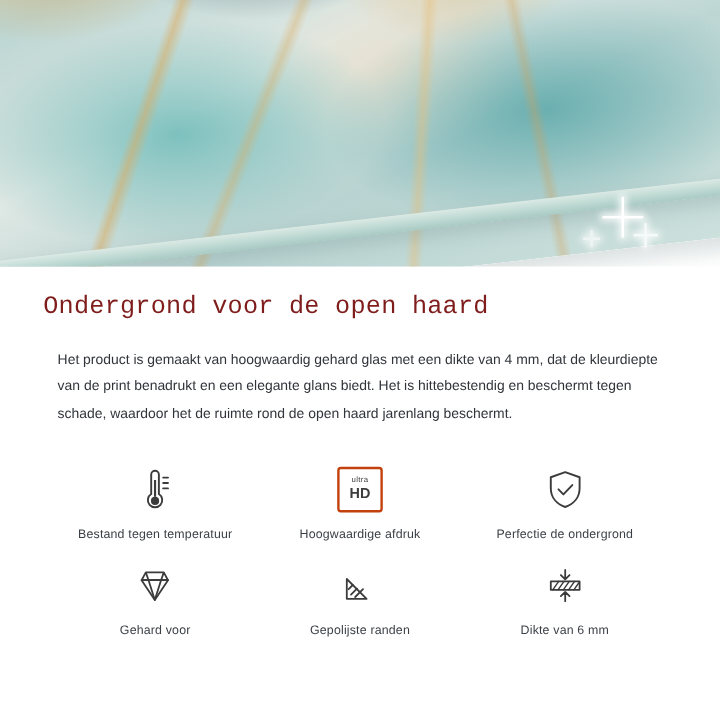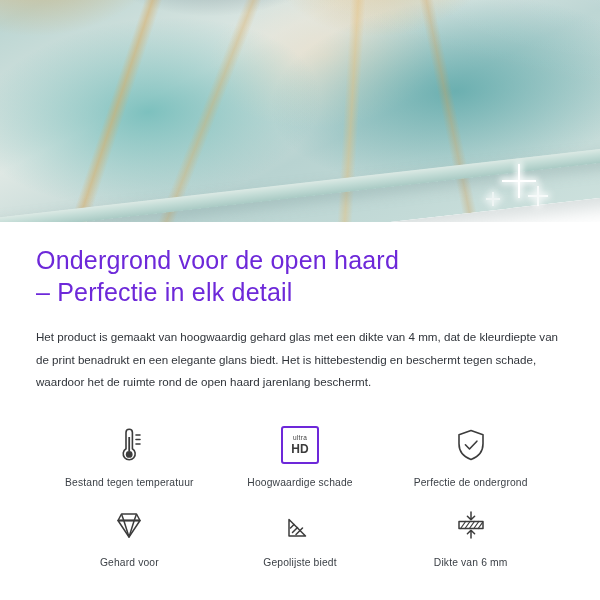--- a/index.html
+++ b/index.html
@@ -94,35 +94,35 @@
   .sparkle-b { left: 528px; top: 186px; width: 20px; height: 20px; opacity: .85; }
   .sparkle-c { left: 486px; top: 192px; width: 14px; height: 14px; opacity: .7; }
 
   
   .content {
     position: relative;
     padding: 22px 36px 0 36px;
   }
 
   .headline {
-    font-family: Liberation Sans, sans-serif;
-    font-size: 25px;
+    font-family: Liberation Mono, monospace;
+    font-size: 21px;
     line-height: 1.28;
-    color: #6d28d9;
+    color: #7f1d1d;
     font-weight: 400;
     margin: 0 0 18px 0;
     letter-spacing: .2px;
   }
   .headline .line { display: block; }
 
   .body-copy {
     font-size: 11.6px;
     line-height: 1.95;
     color: #30343a;
-    margin: 0;
+    margin: 12px;
     max-width: 532px;
   }
 
   
   .features {
     display: grid;
     grid-template-columns: repeat(3, 1fr);
     row-gap: 14px;
     margin-top: 28px;
     padding: 0 8px;
@@ -146,21 +146,21 @@
     margin-top: 9px;
     font-size: 10.3px;
     color: #3a3f45;
     text-align: center;
     letter-spacing: .15px;
   }
 
   .hd-box {
     width: 34px;
     height: 34px;
-    border: 2px solid #6d28d9;
+    border: 2px solid #c2410c;
     border-radius: 3px;
     display: flex;
     flex-direction: column;
     align-items: center;
     justify-content: center;
     line-height: 1;
   }
   .hd-box .ultra { font-size: 6.5px; letter-spacing: .3px; color: #3c3c3c; }
   .hd-box .hd { font-size: 12px; font-weight: bold; color: #3c3c3c; margin-top: 1px; }
 </style>
@@ -177,21 +177,20 @@
     <div class="glass-edge"></div>
     <div class="sparkle sparkle-a"></div>
     <div class="sparkle sparkle-b"></div>
     <div class="sparkle sparkle-c"></div>
   </div>
 
   <div class="content">
 
     <h1 class="headline">
       <span class="line">Ondergrond voor de open haard</span>
-      <span class="line">– Perfectie in elk detail</span>
     </h1>
 
     <p class="body-copy">Het product is gemaakt van hoogwaardig gehard glas met een dikte van 4 mm, dat de kleurdiepte van de print benadrukt en een elegante glans biedt. Het is hittebestendig en beschermt tegen schade, waardoor het de ruimte rond de open haard jarenlang beschermt.</p>
 
     <div class="features">
 
       <div class="feature">
         <div class="feature-icon">
           <svg width="44" height="44" viewBox="0 0 44 44" fill="none" stroke="#3c3c3c" stroke-width="1.6" stroke-linecap="round">
             <path d="M19 9.5a3.2 3.2 0 0 1 6.4 0v16.2a6 6 0 1 1-6.4 0V9.5z"></path>
@@ -203,21 +202,21 @@
         <div class="feature-label">Bestand tegen temperatuur</div>
       </div>
 
       <div class="feature">
         <div class="feature-icon">
           <div class="hd-box">
             <span class="ultra">ultra</span>
             <span class="hd">HD</span>
           </div>
         </div>
-        <div class="feature-label">Hoogwaardige schade</div>
+        <div class="feature-label">Hoogwaardige afdruk</div>
       </div>
 
       <div class="feature">
         <div class="feature-icon">
           <svg width="44" height="44" viewBox="0 0 44 44" fill="none" stroke="#3c3c3c" stroke-width="1.6" stroke-linecap="round" stroke-linejoin="round">
             <path d="M22 7.5l12 4.2v9.1c0 7.6-5 13.2-12 15.7-7-2.5-12-8.1-12-15.7v-9.1L22 7.5z"></path>
             <path d="M16.4 21.8l4.1 4.2 7.4-7.8"></path>
           </svg>
         </div>
         <div class="feature-label">Perfectie de ondergrond</div>
@@ -234,21 +233,21 @@
         <div class="feature-label">Gehard voor</div>
       </div>
 
       <div class="feature">
         <div class="feature-icon">
           <svg width="44" height="44" viewBox="0 0 44 44" fill="none" stroke="#3c3c3c" stroke-width="1.5" stroke-linecap="round" stroke-linejoin="round">
             <path d="M11 33V16.5L27.5 33H11z"></path>
             <path d="M14.5 29.5l5-5M18 31.5l6.5-6.5M12.5 25l3.5-3.5"></path>
           </svg>
         </div>
-        <div class="feature-label">Gepolijste biedt</div>
+        <div class="feature-label">Gepolijste randen</div>
       </div>
 
       <div class="feature">
         <div class="feature-icon">
           <svg width="44" height="44" viewBox="0 0 44 44" fill="none" stroke="#3c3c3c" stroke-width="1.5" stroke-linecap="round" stroke-linejoin="round">
             <path d="M22 9v7M18.4 13.2L22 16.8l3.6-3.6"></path>
             <rect x="10" y="18.5" width="24" height="7" fill="none"></rect>
             <path d="M11.6 25.5l5-7M16 25.5l5-7M20.4 25.5l5-7M24.8 25.5l5-7M29.2 25.5l4.2-5.9" stroke-width="1.2"></path>
             <path d="M22 35v-7M18.4 30.8L22 27.2l3.6 3.6"></path>
           </svg>

